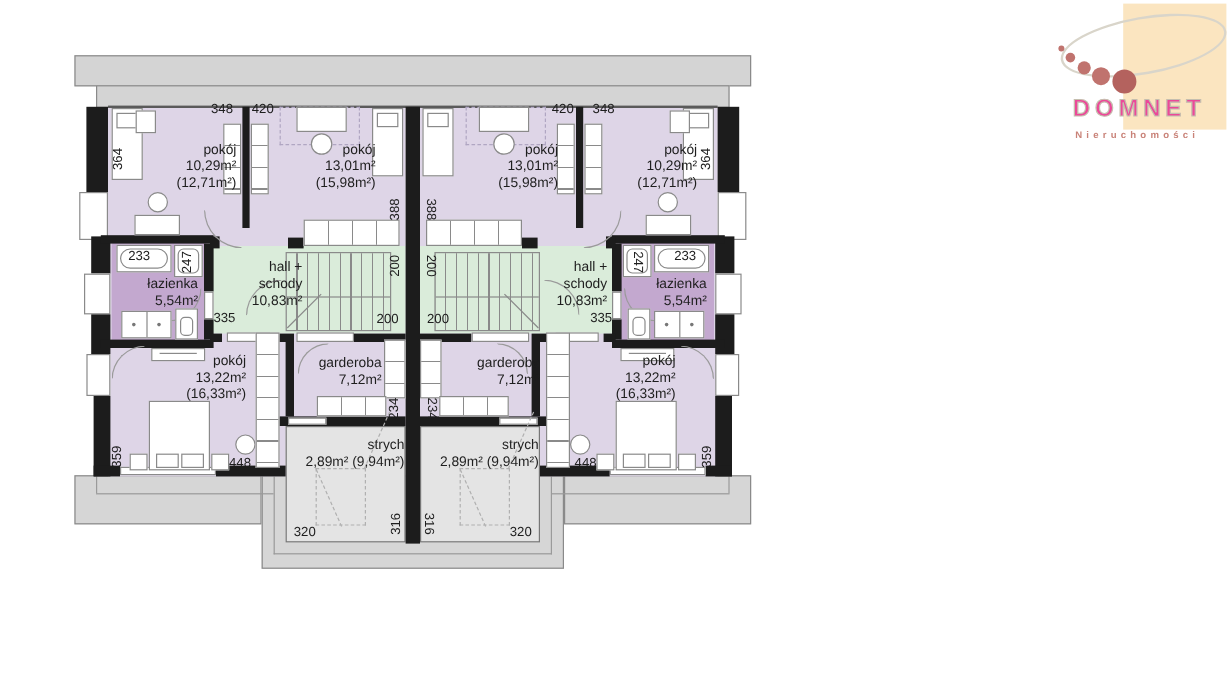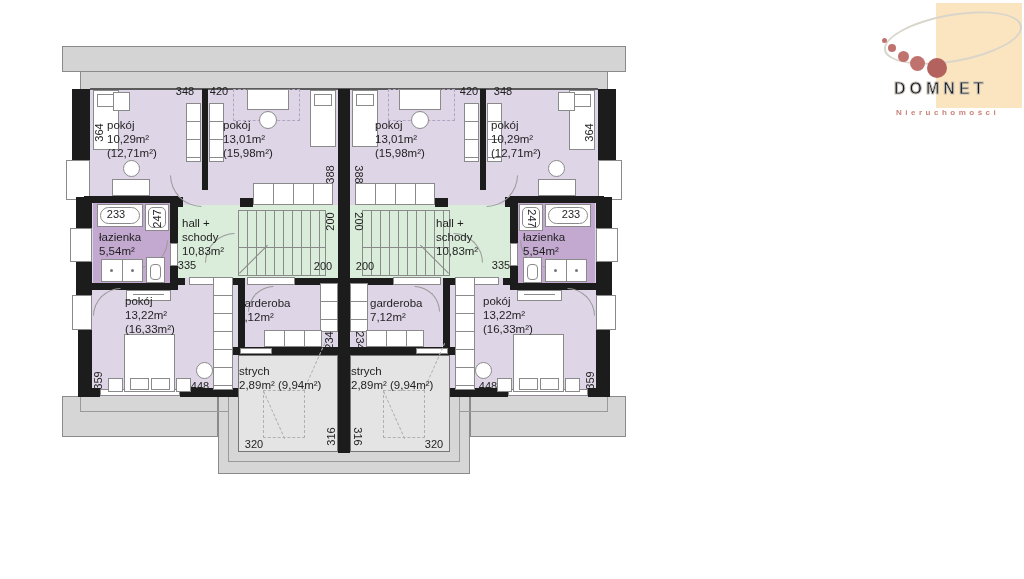--- a/index.html
+++ b/index.html
@@ -14,28 +14,28 @@
   .f{position:absolute;background:#fff;border:1px solid #8a8a8a;box-sizing:border-box;}
   .sub{position:absolute;border:1px solid #8a8a8a;box-sizing:border-box;background:transparent;}
   .circle{border-radius:50%;}
   .cellsh{background-image:repeating-linear-gradient(180deg,transparent 0 17px,#8a8a8a 17px 18px);}
   .cellsv{background-image:repeating-linear-gradient(90deg,transparent 0 19px,#8a8a8a 19px 20px);}
   .stairs{position:absolute;box-sizing:border-box;border:1px solid #8a8a8a;
           background-image:repeating-linear-gradient(90deg,transparent 0 8px,#8a8a8a 8px 9px);}
   .dim{position:absolute;font-size:11px;color:#1e1e1e;text-align:center;white-space:nowrap;line-height:13px;}
   .dimv{transform:rotate(-90deg);}
   .dimv2{transform:rotate(90deg);}
-  .rlabel{position:absolute;font-size:11.5px;color:#1e1e1e;text-align:left;line-height:14px;}
+  .rlabel{position:absolute;font-size:11.5px;color:#1e1e1e;text-align:right;line-height:14px;}
   .dash{position:absolute;border:1px dashed #b0a6c2;box-sizing:border-box;}
   .dashg{position:absolute;border:1px dashed #b0b0b0;box-sizing:border-box;}
   .dline{position:absolute;border-top:1px dashed #b0b0b0;height:0;}
   .arc{position:absolute;box-sizing:border-box;}
   .inline1{position:absolute;background:#9a9a9a;}
   .dot{position:absolute;border-radius:50%;background:#c0736e;}
-  #brand-text{position:absolute;font-size:16px;letter-spacing:4px;color:#0f172a;
+  #brand-text{position:absolute;font-size:20px;letter-spacing:4px;color:#ec4899;
      -webkit-text-stroke:1px #c5beae;font-weight:bold;}
   #brand-sub{position:absolute;font-size:8px;letter-spacing:3.5px;color:#c98379;font-weight:bold;}
 </style>
 </head>
 <body>
 
 <div id="canvas">
 
   <div class="roof" style="left:62px;top:46px;width:564px;height:26px;"></div>
   <div class="roof" style="left:80px;top:71px;width:528px;height:19px;"></div>

